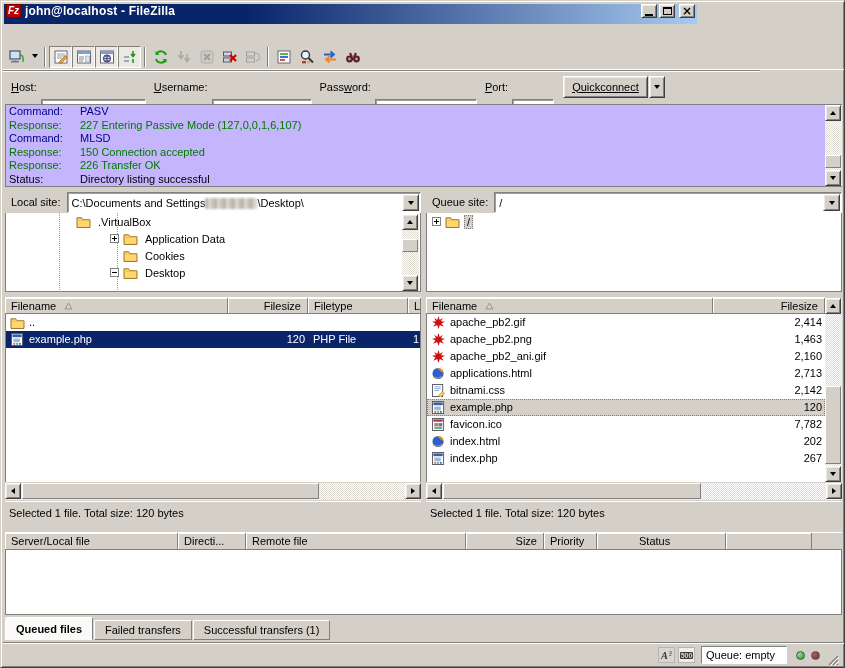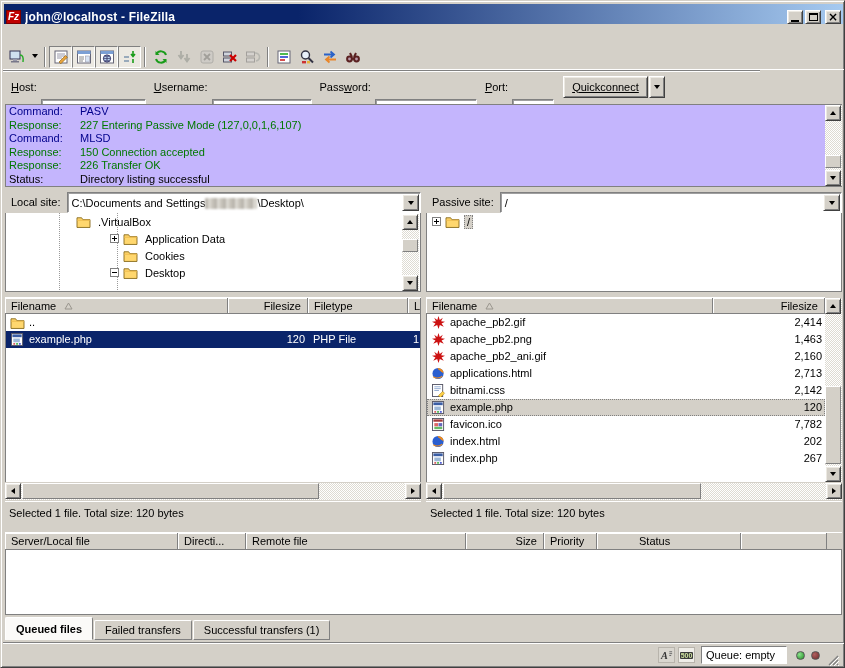--- a/index.html
+++ b/index.html
@@ -5,21 +5,21 @@
   html,body{margin:0;padding:0;background:#808080;}
   #app{position:relative;width:845px;height:668px;background:#D4D0C8;
        font-family:"Liberation Sans","DejaVu Sans",sans-serif;font-size:11px;color:#000;
        border:1px solid;border-color:#D4D0C8 #404040 #404040 #D4D0C8;
        box-shadow:inset 1px 1px 0 #fff, inset -1px -1px 0 #808080;box-sizing:border-box;overflow:hidden;}
   *{box-sizing:border-box;}
   .abs{position:absolute;}
   .raised2{border:1px solid;border-color:#fff #404040 #404040 #fff;box-shadow:inset 1px 1px 0 #ece9e2, inset -1px -1px 0 #808080;background:#D4D0C8;}
 
   
-  .titlebar{left:3px;top:3px;width:839px;height:20px;background:linear-gradient(90deg,#0A246A 0%,#0A246A 35%,#A6CAF0 100%);display:flex;align-items:flex-end;padding:0 2px;}
+  .titlebar{left:3px;top:3px;width:693px;height:20px;background:linear-gradient(90deg,#0A246A 0%,#0A246A 35%,#A6CAF0 100%);display:flex;align-items:flex-start;padding:0 2px;}
   .fz-ico{width:15px;height:14px;background:#C00000;border:1px solid #7a0000;color:#fff;font-weight:bold;font-style:italic;font-size:10px;line-height:12px;text-align:center;margin-right:4px;}
   .title-text{color:#fff;font-weight:bold;font-size:12px;letter-spacing:.2px;flex:1;white-space:nowrap;overflow:hidden;}
   .tb-btn{width:16px;height:14px;margin-left:2px;display:flex;align-items:center;justify-content:center;position:relative;}
   .glyph-min{width:8px;height:2px;background:#000;margin-top:7px;}
   .glyph-max{width:9px;height:8px;border:1px solid #000;border-top:2px solid #000;}
   .glyph-x{font-size:12px;font-weight:bold;line-height:10px;font-family:"DejaVu Sans",sans-serif;}
 
   
   .menubar{left:2px;top:24px;width:841px;height:19px;display:flex;align-items:center;}
   .menu-item{padding:2px 9px;}
@@ -333,21 +333,21 @@
       <span>C:\Documents and Settings</span>
         <span class="blurbox"></span>
         <span>\Desktop\</span>
       <div class="combo-dd raised2">
           <div class="dd-arrow" style="margin-top:3px"></div>
         </div>
     </div>
   </div>
 
   <div class="abs site-row" style="left:425px;width:416px;">
-    <div class="site-label">Passive site:</div>
+    <div class="site-label">Queue site:</div>
     <div class="combo" style="flex:1;">
       <span>/</span>
       <div class="combo-dd raised2">
           <div class="dd-arrow" style="margin-top:3px"></div>
         </div>
     </div>
   </div>
 
   <div class="tree" style="left:4px;width:416px;">
     <div class="tree-guide" style="left:53px;"></div>
@@ -667,21 +667,21 @@
       </div>
       <div class="hcell" style="width: 220px;">
         <span>Remote file</span>
       </div>
       <div class="hcell right" style="width: 78px;">
         <span>Size</span>
       </div>
       <div class="hcell" style="width: 53px;">
         <span>Priority</span>
       </div>
-      <div class="hcell" style="width: 144px; padding-left: 42px;">
+      <div class="hcell" style="width: 129px; padding-left: 42px;">
         <span>Status</span>
       </div>
       <div class="hcell" style="width: 86px;">
         <span></span>
       </div>
     </div>
   <div class="abs qbody"></div>
 
   <div class="abs tabs">
 

